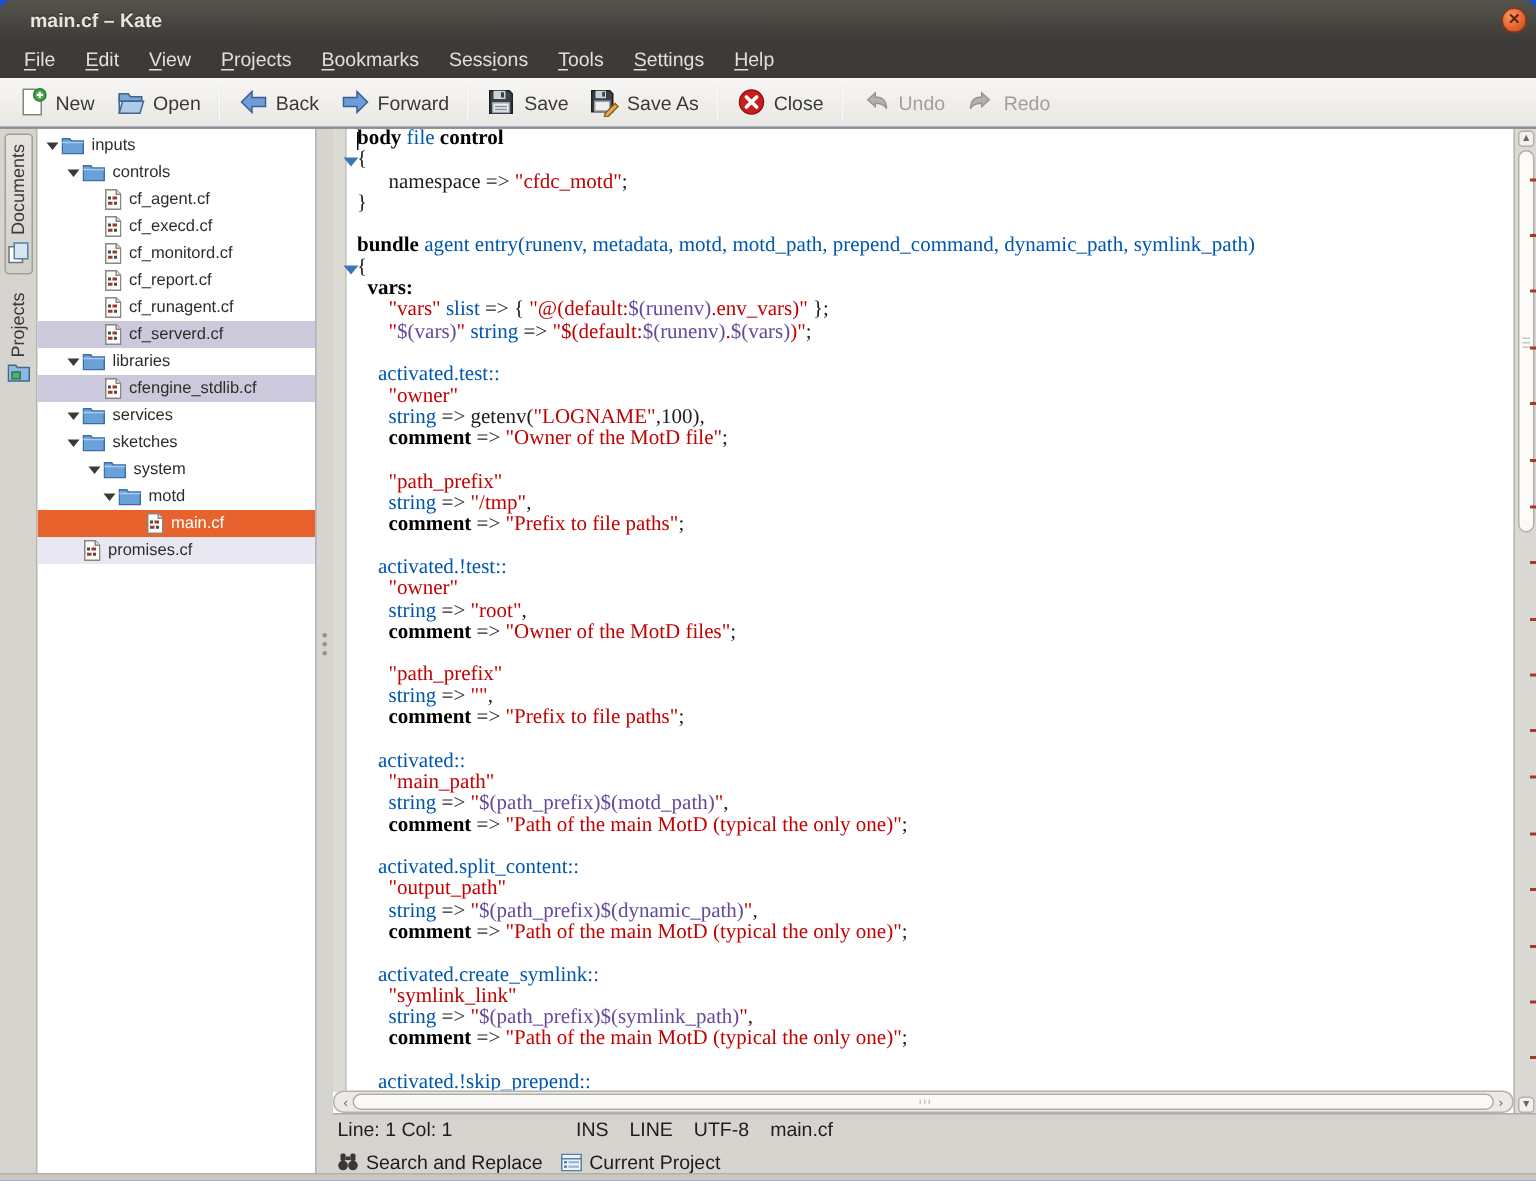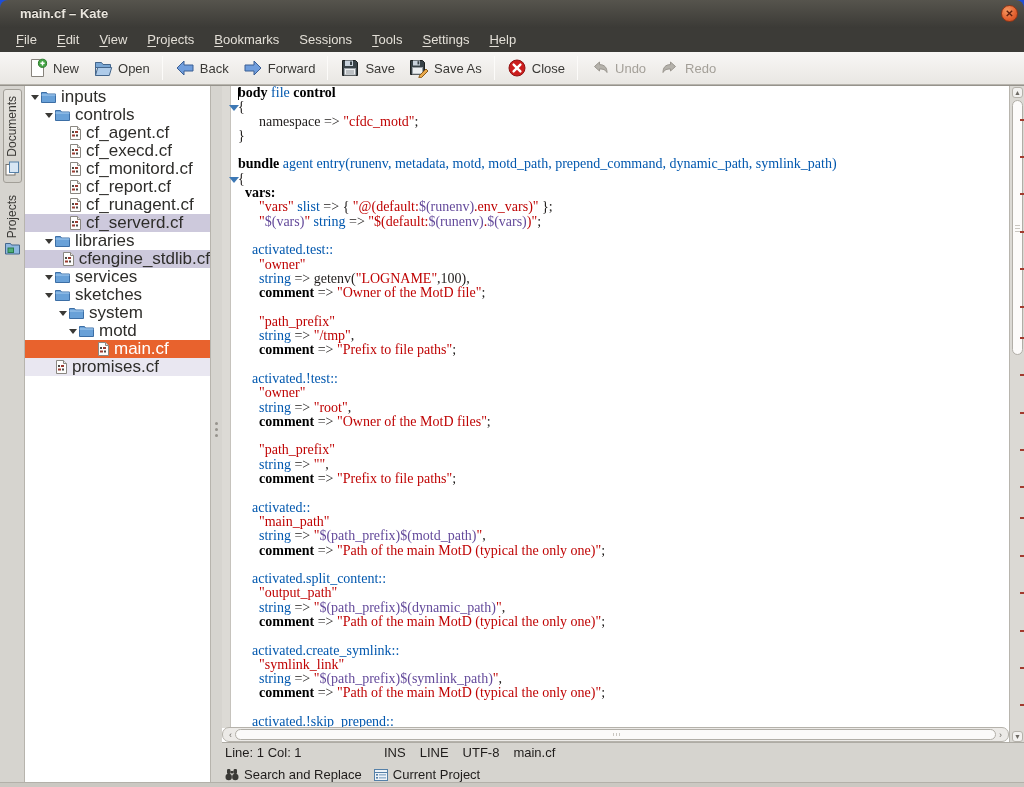--- a/index.html
+++ b/index.html
@@ -17,38 +17,38 @@
     border:1px solid #8e3516;color:#5e1e0d;font-size:10px;font-weight:bold;
     text-align:center;line-height:15px;}
 
   
   #menubar{height:24px;background:#3c3b37;display:flex;align-items:center;padding-left:6px;}
   .menu-item{padding:0 10px;height:24px;line-height:24px;font-size:13px;color:#e3dfd7;cursor:default;}
   .menu-item .mk{text-decoration:underline;text-underline-offset:2px;}
 
   
   #toolbar{height:33px;background:linear-gradient(#f8f7f5,#e9e7e3);
-    border-bottom:1px solid #b7b4ad;display:flex;align-items:center;padding-left:21px;}
+    border-bottom:1px solid #b7b4ad;display:flex;align-items:center;padding-left:5px;}
   .tbtn{display:flex;align-items:center;gap:5px;padding:2px 7px;font-size:13px;color:#3a3936;border-radius:3px;}
   .tbtn.disabled{color:#a4a099;}
   .tsep{width:1px;height:24px;background:#c6c3bd;border-right:1px solid #fcfbf9;margin:0 5px;}
   .ic{display:inline-flex;align-items:center;justify-content:center;}
   .ic svg{display:block;}
 
   
   #main{display:flex;height:697px;border-top:1px solid #96938c;}
 
   #tabstrip{width:24px;background:#d6d4cf;display:flex;flex-direction:column;align-items:center;padding-top:3px;}
   .vtab{display:flex;flex-direction:column;align-items:center;gap:4px;padding:6px 1px;margin-bottom:6px;border-radius:3px;}
   .vtab .lbl{writing-mode:vertical-rl;transform:rotate(180deg);font-size:12px;color:#3a3936;}
   .vtab.active{background:linear-gradient(#e6e4df,#d2d0ca);border:1px solid #a29f98;}
 
   #treepanel{width:187px;background:#ffffff;border-left:1px solid #b7b4ad;
     border-right:1px solid #b7b4ad;overflow:hidden;padding-top:2px;}
-  .trow{height:18px;line-height:18px;display:flex;align-items:center;font-size:17px;color:#2e2d2a;white-space:nowrap;}
+  .trow{height:18px;line-height:18px;display:flex;align-items:center;font-size:11px;color:#2e2d2a;white-space:nowrap;}
   .trow .exp{width:12px;display:inline-flex;justify-content:center;}
   .trow .exp i{width:0;height:0;border-left:4px solid transparent;border-right:4px solid transparent;border-top:5px solid #3a3936;}
   .trow .sp{width:12px;}
   .trow .ic{margin-right:5px;}
   .trow.st-open{background:#cdc9dc;}
   .trow.st-open-faint{background:#e9e7f1;}
   .trow.st-current{background:#e8622d;color:#ffffff;}
 
   #splitter{width:11px;background:#d6d4cf;position:relative;}
   #splitter .grip{position:absolute;left:4px;top:336px;width:3px;}

